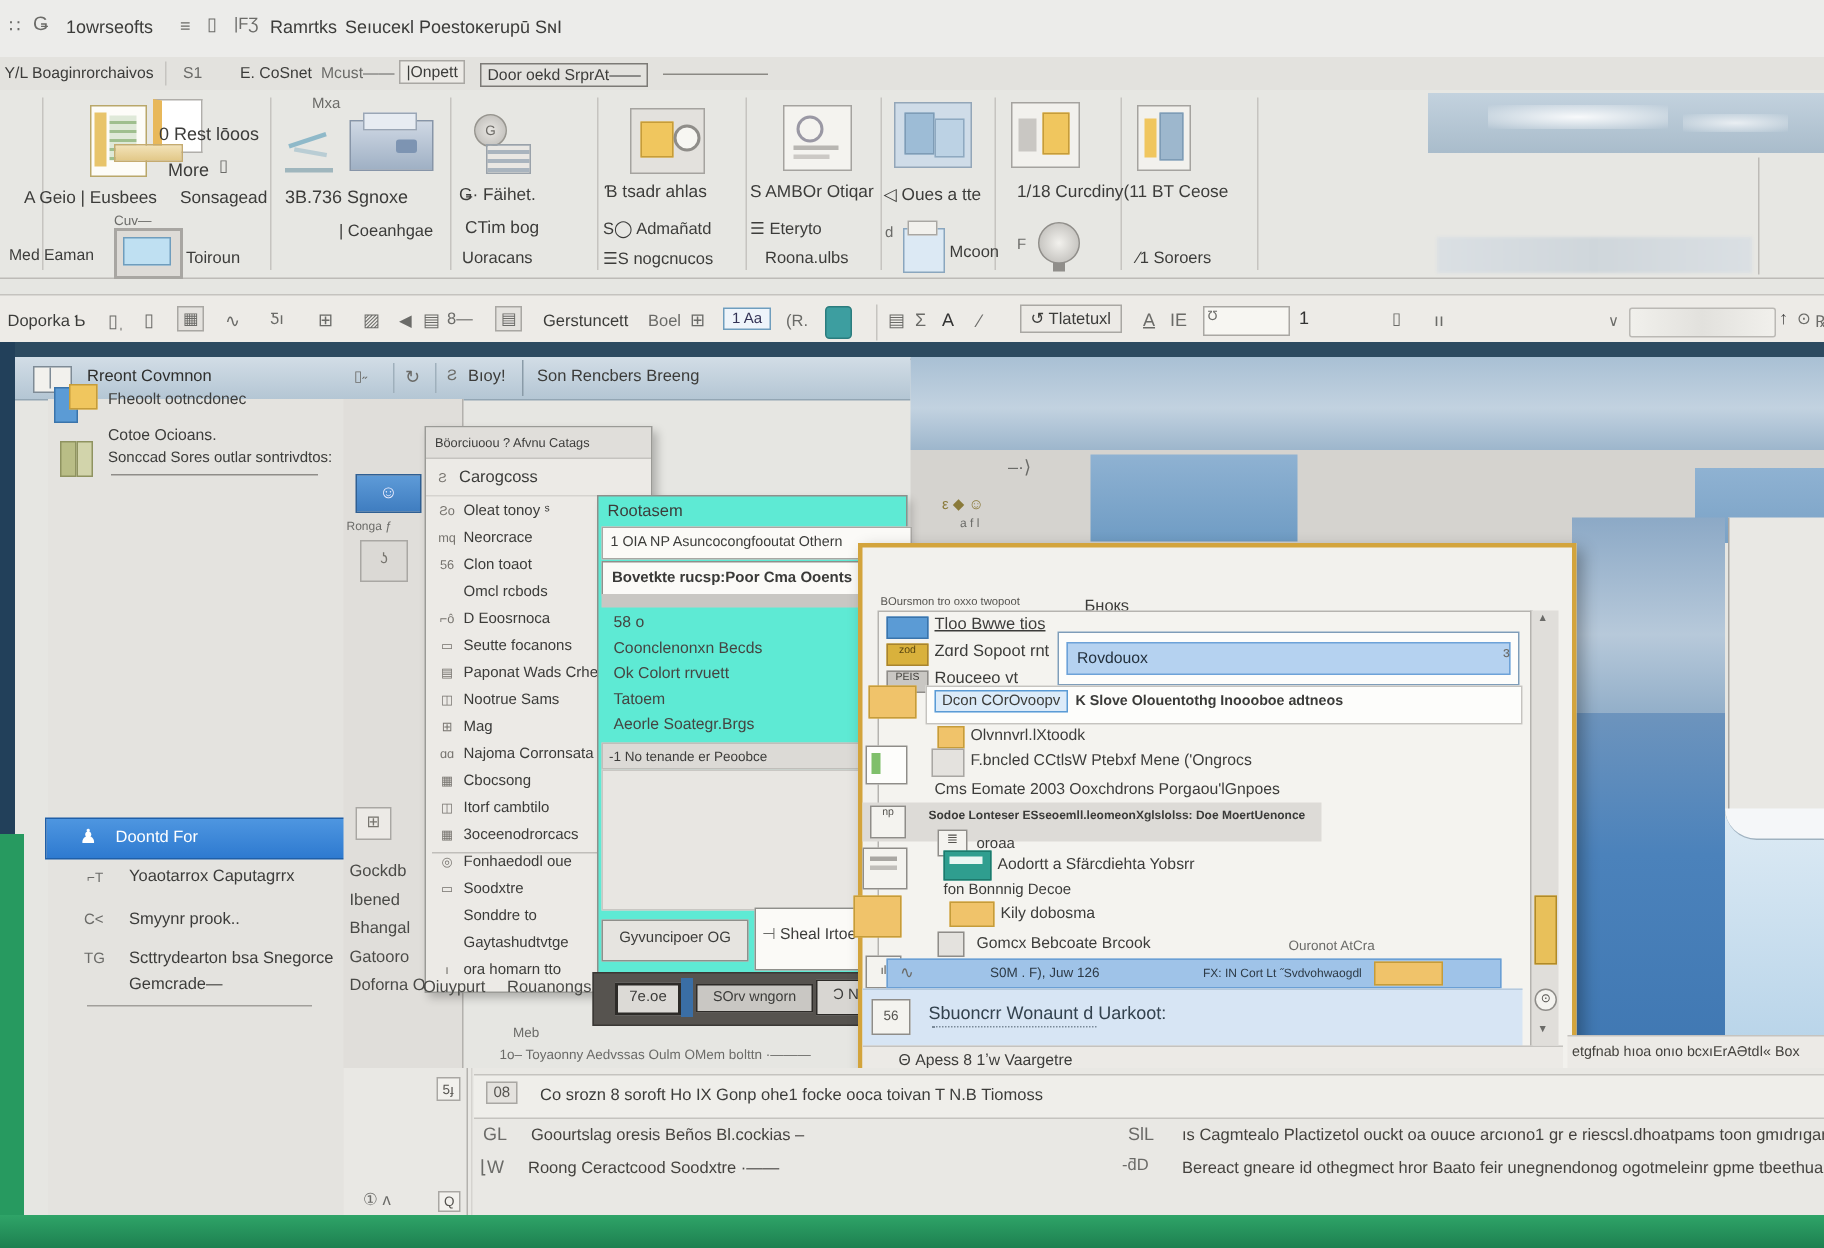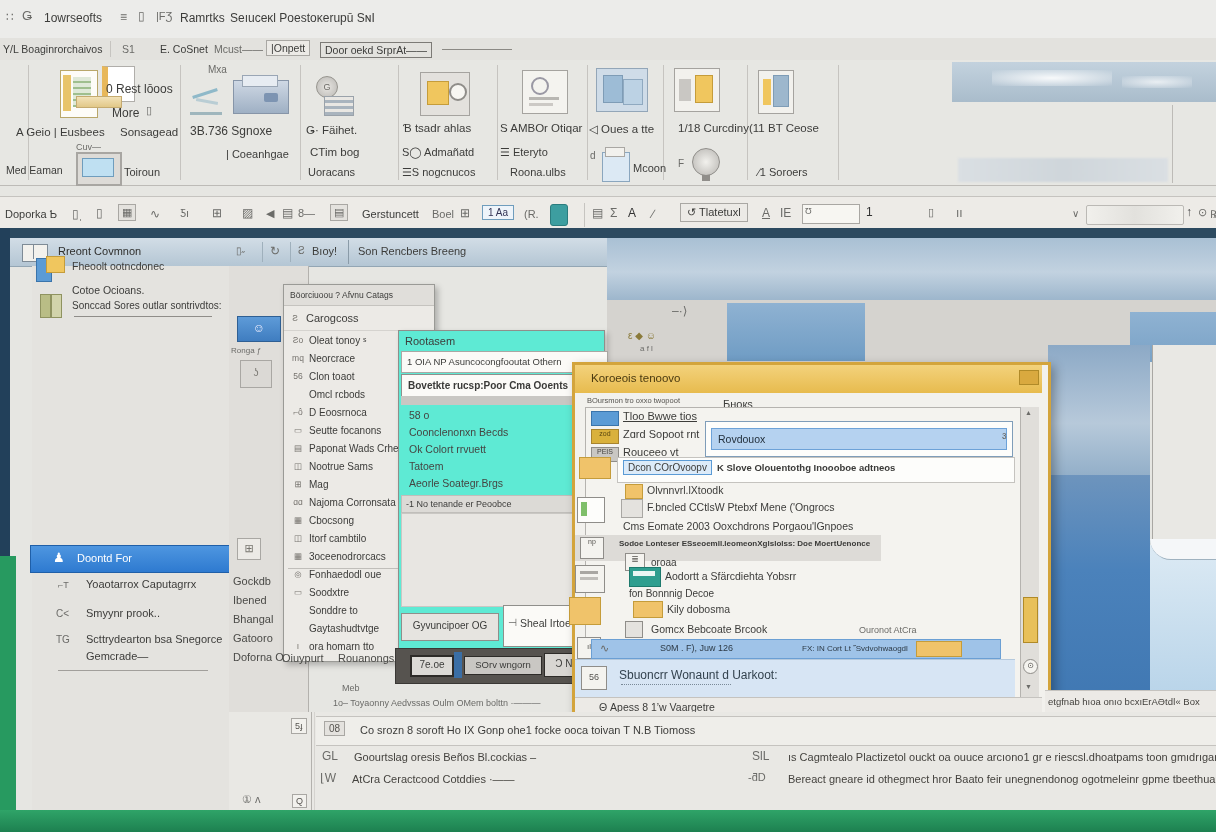--- a/index.html
+++ b/index.html
@@ -382,24 +382,20 @@
     <div class="a" style="left:58px;top:3px;width:8px;height:26px;background:#3a6ea5;"></div>
     <div class="a" style="left:68px;top:7px;width:76px;height:17px;background:#c9c7c3;border:1px solid #2d2b28;font-size:9.5px;text-align:center;line-height:15px;white-space:nowrap;">SOrv wngorn</div>
     <div class="a" style="left:148px;top:4px;width:55px;height:22px;background:#d8d6d2;border:1px solid #2d2b28;font-size:10px;text-align:center;line-height:20px;">Ɔ Norrs</div>
   </div>
   <span class="a t" style="left:282px;top:652px;font-size:11px;color:#4a4a47;">Oiuypurt</span>
   <span class="a t" style="left:338px;top:652px;font-size:11px;color:#4a4a47;">Rouanongs</span>
   <span class="a t g" style="left:342px;top:683px;font-size:9px;">Meb</span>
   <span class="a t g" style="left:333px;top:698px;font-size:9px;">1o– Toyaonny Aedvssas Oulm OMem bolttn ·———</span>
 
   <div class="a" style="left:572px;top:362px;width:473px;height:350px;background:#f2f1ed;border:3px solid #d3a43c;box-shadow:4px 4px 10px rgba(0,0,0,.3);">
-    <div class="a" style="left:0;top:0;width:467px;height:28px;background:linear-gradient(#f3d27c,#e7bb4e);">
-      <span class="a t" style="left:16px;top:7px;font-size:11.5px;color:#4a3a10;">Koroeois tenoovo</span>
-      <div class="a" style="left:444px;top:5px;width:18px;height:13px;background:#d9a93f;border:1px solid #b08a28;"></div>
-    </div>
     <span class="a t" style="left:12px;top:31px;font-size:7.5px;color:#55534f;">BOursmon tro oxxo twopoot</span>
     <span class="a t" style="left:148px;top:33px;font-size:11px;">Бнокѕ</span>
     <svg class="a" style="left:8px;top:40px;" width="160" height="22">
         <path d="M150,4 C100,20 40,6 4,14" stroke="#55534f" stroke-width="1.2" fill="none"></path>
       </svg>
 
     <div class="a" style="left:10px;top:42px;width:435px;height:296px;border:1px solid #b5b3af;background:#f4f3ef;"></div>
 
     <div class="a" style="left:16px;top:46px;width:26px;height:13px;background:#5b9bd5;border:1px solid #3a74ab;"></div>
     <span class="a t" style="left:48px;top:45px;font-size:11px;text-decoration:underline;">Tloo Bwwe tios</span>
@@ -501,20 +497,20 @@
     <span class="a t" style="left:44px;top:7px;font-size:11px;color:#3c3c3a;">Co srozn 8 soroft Ho IX Gonp ohe1 focke ooca toivan T N.B Tiomoss</span>
   </div>
   <div class="a" style="left:316px;top:746px;width:900px;height:22px;">
     <span class="a t g" style="left:6px;top:3px;font-size:12px;">GL</span>
     <span class="a t" style="left:38px;top:5px;font-size:11px;color:#44423e;">Goourtslag oresis Beños Bl.cockias –</span>
     <span class="a t g" style="left:436px;top:3px;font-size:12px;">SlL</span>
     <span class="a t" style="left:472px;top:5px;font-size:11px;color:#44423e;">ıs Cagmtealo Plactizetol ouckt oa ouuce arcıono1 gr e riescsl.dhoatpams toon gmıdrıganil Sbond cıeoohtara Betoca bı oobed NI5</span>
   </div>
   <div class="a" style="left:316px;top:768px;width:900px;height:22px;">
     <span class="a t g" style="left:4px;top:3px;font-size:12px;">⌊W</span>
-    <span class="a t" style="left:36px;top:5px;font-size:11px;color:#44423e;">AtCra Ceractcood Cotddies ·——</span>
+    <span class="a t" style="left:36px;top:5px;font-size:11px;color:#44423e;">Roong Ceractcood Soodxtre ·——</span>
     <span class="a t g" style="left:432px;top:3px;font-size:11px;">-ƌD</span>
     <span class="a t" style="left:472px;top:5px;font-size:11px;color:#44423e;">Bereact gneare id othegmect hror Baato feir unegnendonog ogotmeleinr gpme tbeethua d sonp In o gtizete Gooer Itd eonpono certdlogae</span>
   </div>
 
   <div class="a" style="left:0;top:810px;width:1216px;height:22px;background:linear-gradient(#2fa468,#1d8050);"></div>
 
 </div>
 
 </body></html>

